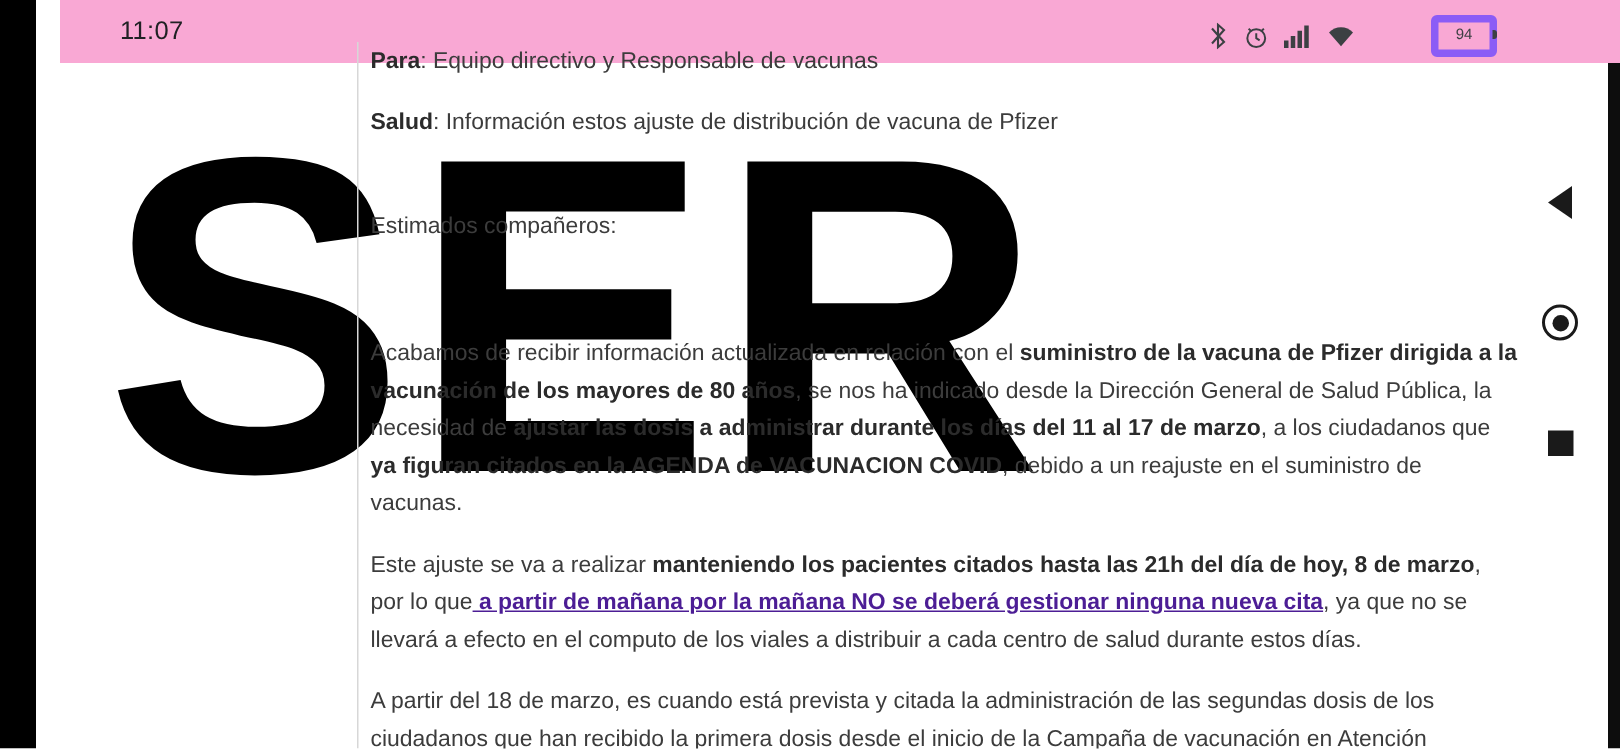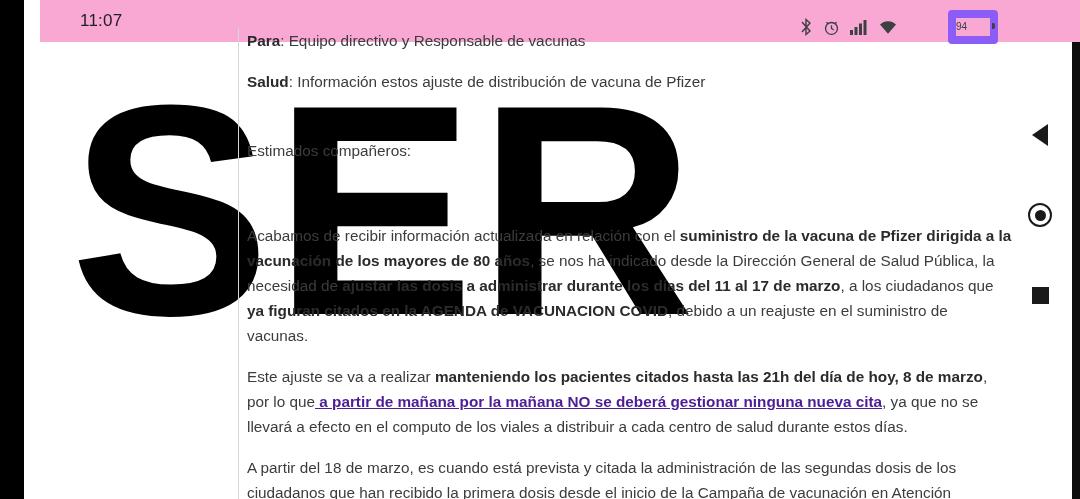--- a/index.html
+++ b/index.html
@@ -52,25 +52,25 @@
     right: 90px; top: 10px;
     display: flex;
     align-items: center;
     gap: 10px;
     color: #3c4043;
   }
   .status-icons svg { display: block; }
   .battery {
     position: relative;
     width: 34px; height: 18px;
-    border: 8px solid #8b5cf6;
+    border: 5px solid #8b5cf6;
     border-radius: 4px;
     display: flex;
     align-items: center;
-    justify-content: flex-start;
+    justify-content: center;
     font-size: 10px;
     color: #3c4043;
     font-family: "Liberation Sans", sans-serif;
     margin-left: 40px;
   }
   .battery::after {
     content: "";
     position: absolute;
     right: -5px; top: 5px;
     width: 3px; height: 6px;

